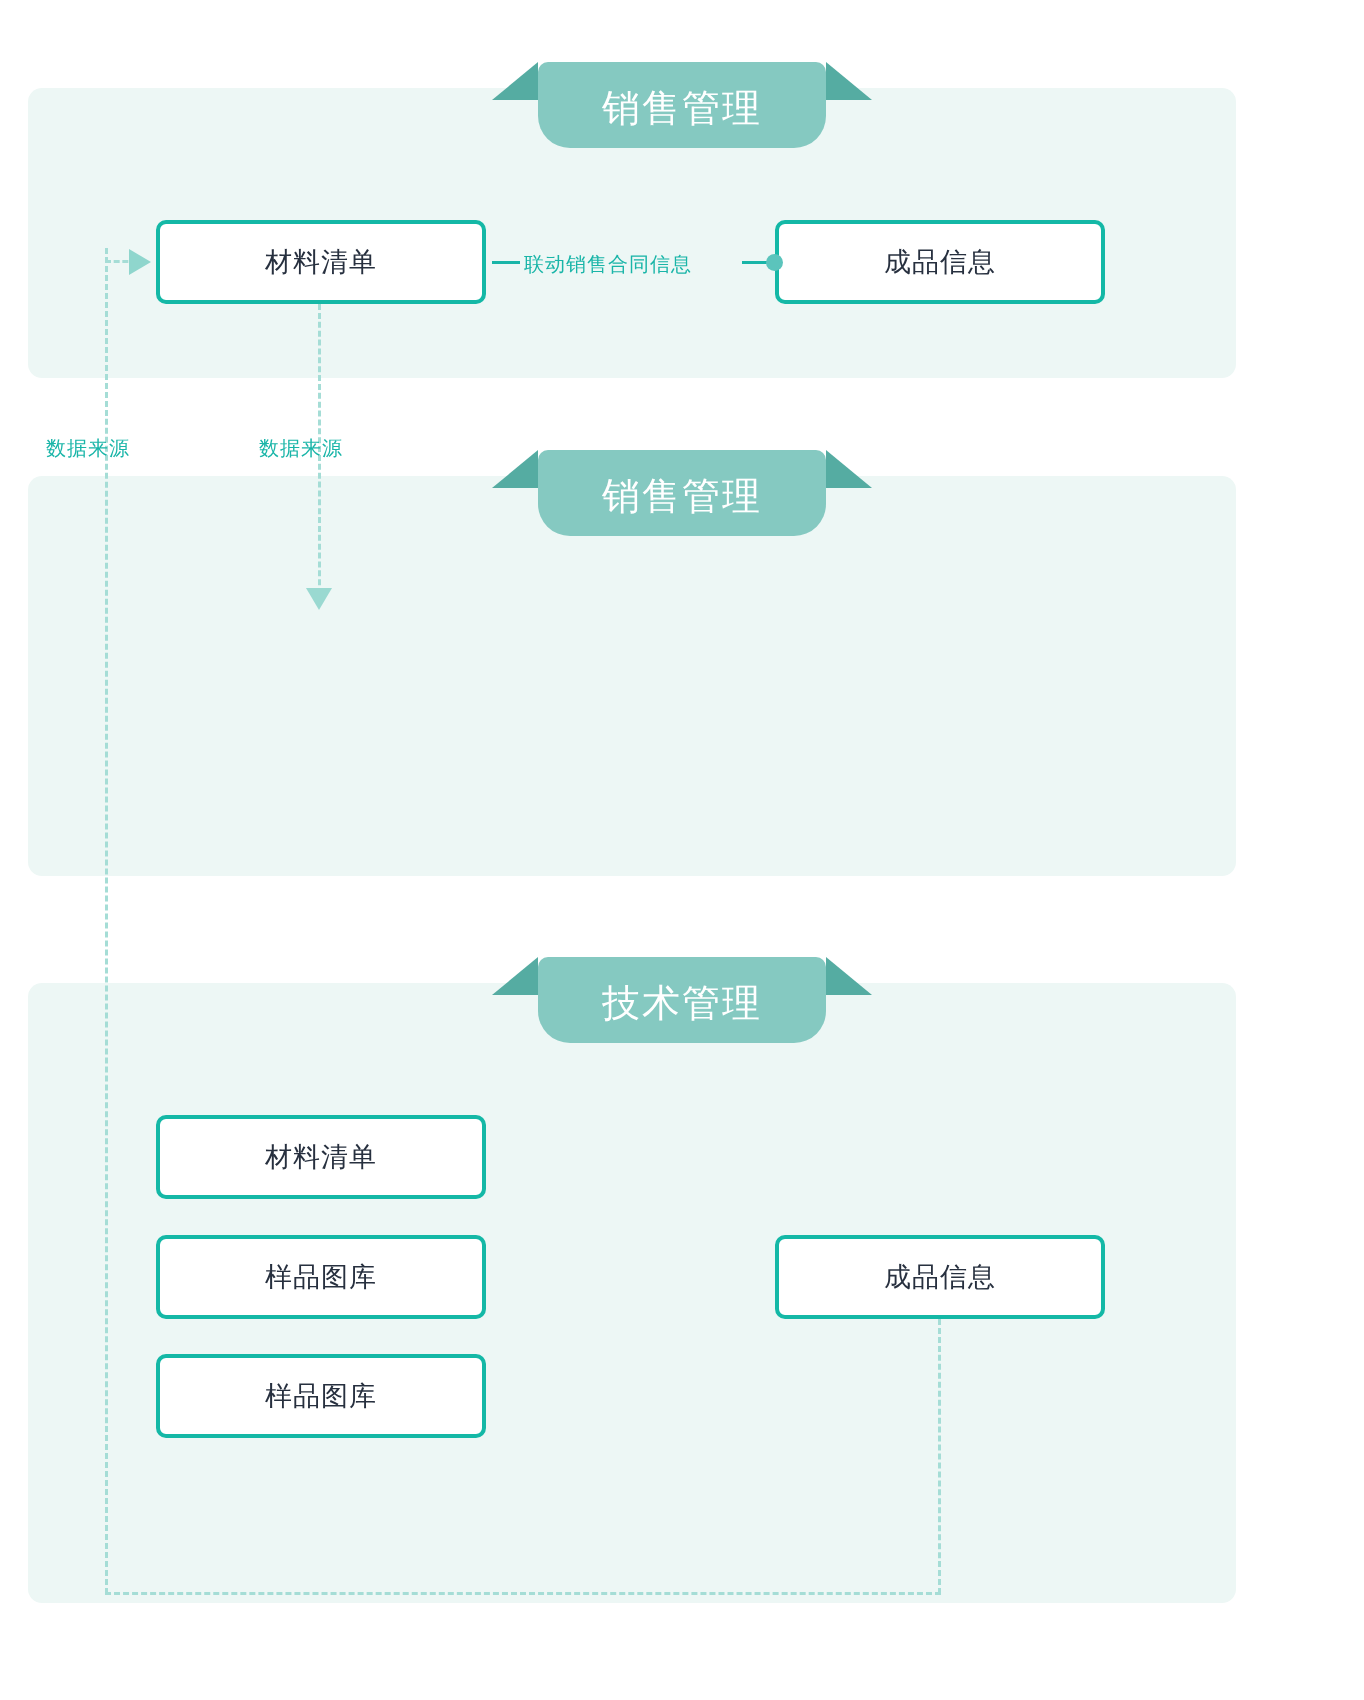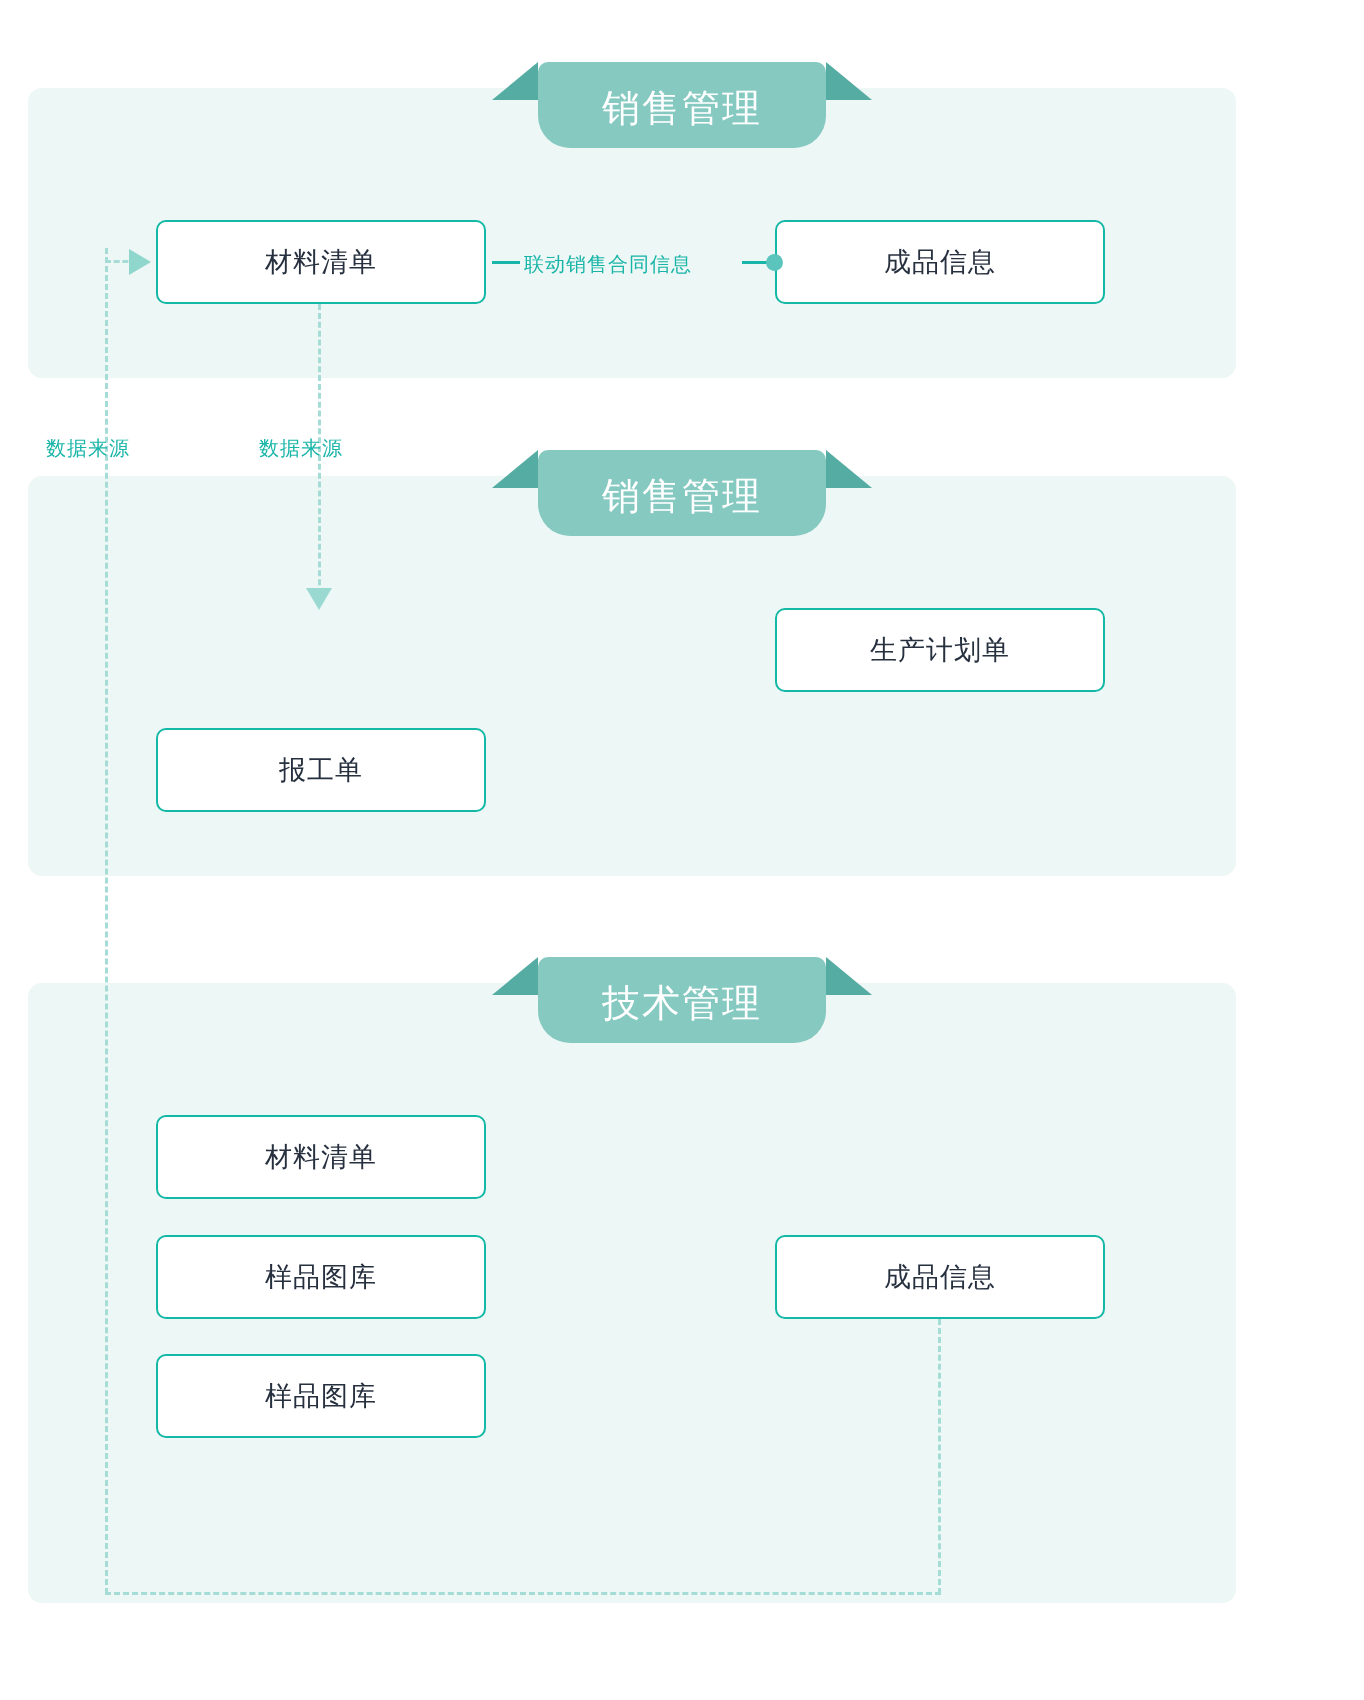--- a/index.html
+++ b/index.html
@@ -82,21 +82,21 @@
     letter-spacing: 2px;
     line-height: 1;
   }
 
   
   .card {
     position: absolute;
     width: 330px;
     height: 84px;
     background: #ffffff;
-    border: 2px solid #14b8a6;
+    border: 4px solid #14b8a6;
     border-radius: 10px;
     box-sizing: border-box;
     display: flex;
     align-items: center;
     justify-content: center;
     z-index: 4;
   }
   .card span {
     font-size: 27px;
     color: #27303f;
@@ -210,26 +210,20 @@
   <div class="panel" id="panel-prod"></div>
 
   <div class="ribbon" id="ribbon-prod">
     <div class="fold-left"></div>
     <div class="fold-right"></div>
     <div class="body">
       <span class="title">销售管理</span>
     </div>
   </div>
 
-  <div class="card col-left" style="top:728px">
-    <span>报工单</span>
-  </div>
-  <div class="card col-right" style="top:608px">
-    <span>生产计划单</span>
-  </div>
 
   <div class="panel" id="panel-tech"></div>
 
   <div class="ribbon" id="ribbon-tech">
     <div class="fold-left"></div>
     <div class="fold-right"></div>
     <div class="body">
       <span class="title">技术管理</span>
     </div>
   </div>

